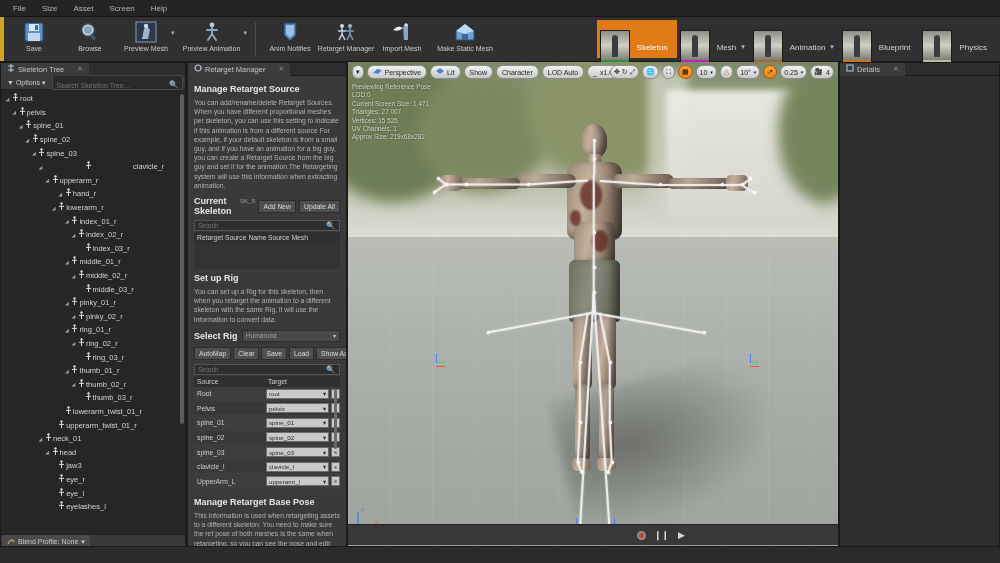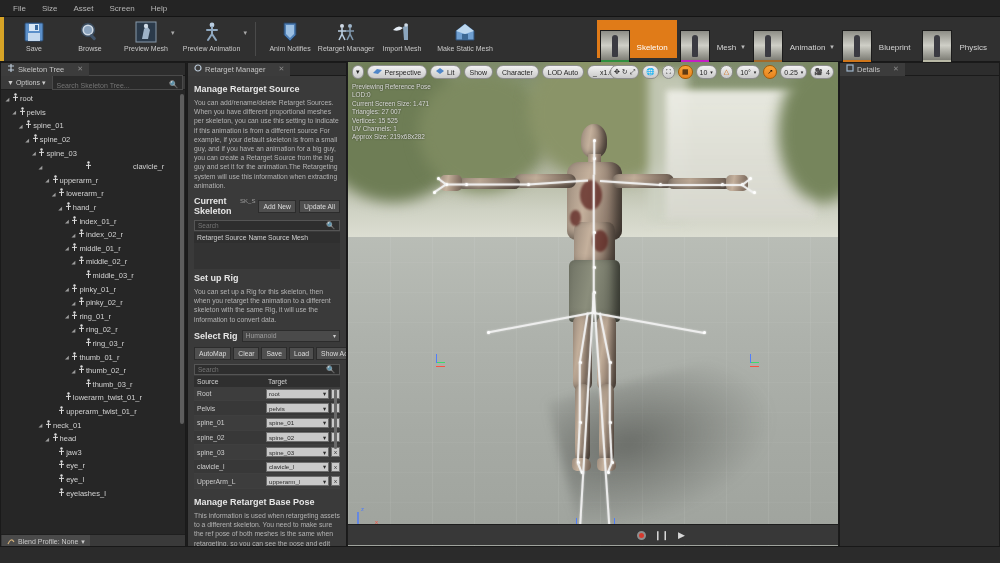--- a/index.html
+++ b/index.html
@@ -430,55 +430,64 @@
           </div>
           <div class="bone" style="padding-left: 42.6px;">
             <span class="arr">◢</span>
             <span class="bico"><svg width="7" height="9" viewBox="0 0 7 9">
                 <circle cx="3.5" cy="1.4" r="1.2" fill="#dcdcdc"></circle>
                 <path d="M3.5 2.6 L3.5 8" stroke="#dcdcdc" stroke-width="1"></path>
                 <path d="M1 4.4 L6 4.4" stroke="#dcdcdc" stroke-width="1"></path>
               </svg></span>
             <span>upperarm_r</span>
           </div>
+          <div class="bone" style="padding-left: 55.8px;">
+            <span class="arr">◢</span>
+            <span class="bico"><svg width="7" height="9" viewBox="0 0 7 9">
+                <circle cx="3.5" cy="1.4" r="1.2" fill="#dcdcdc"></circle>
+                <path d="M3.5 2.6 L3.5 8" stroke="#dcdcdc" stroke-width="1"></path>
+                <path d="M1 4.4 L6 4.4" stroke="#dcdcdc" stroke-width="1"></path>
+              </svg></span>
+            <span>hand_r</span>
+          </div>
           <div class="bone" style="padding-left: 49.2px;">
             <span class="arr">◢</span>
             <span class="bico"><svg width="7" height="9" viewBox="0 0 7 9">
                 <circle cx="3.5" cy="1.4" r="1.2" fill="#dcdcdc"></circle>
                 <path d="M3.5 2.6 L3.5 8" stroke="#dcdcdc" stroke-width="1"></path>
                 <path d="M1 4.4 L6 4.4" stroke="#dcdcdc" stroke-width="1"></path>
               </svg></span>
             <span>lowerarm_r</span>
           </div>
-          <div class="bone" style="padding-left: 55.8px;">
-            <span class="arr">◢</span>
-            <span class="bico"><svg width="7" height="9" viewBox="0 0 7 9">
-                <circle cx="3.5" cy="1.4" r="1.2" fill="#dcdcdc"></circle>
-                <path d="M3.5 2.6 L3.5 8" stroke="#dcdcdc" stroke-width="1"></path>
-                <path d="M1 4.4 L6 4.4" stroke="#dcdcdc" stroke-width="1"></path>
-              </svg></span>
-            <span>hand_r</span>
-          </div>
           <div class="bone" style="padding-left: 62.4px;">
             <span class="arr">◢</span>
             <span class="bico"><svg width="7" height="9" viewBox="0 0 7 9">
                 <circle cx="3.5" cy="1.4" r="1.2" fill="#dcdcdc"></circle>
                 <path d="M3.5 2.6 L3.5 8" stroke="#dcdcdc" stroke-width="1"></path>
                 <path d="M1 4.4 L6 4.4" stroke="#dcdcdc" stroke-width="1"></path>
               </svg></span>
             <span>index_01_r</span>
           </div>
           <div class="bone" style="padding-left: 69px;">
             <span class="arr">◢</span>
             <span class="bico"><svg width="7" height="9" viewBox="0 0 7 9">
                 <circle cx="3.5" cy="1.4" r="1.2" fill="#dcdcdc"></circle>
                 <path d="M3.5 2.6 L3.5 8" stroke="#dcdcdc" stroke-width="1"></path>
                 <path d="M1 4.4 L6 4.4" stroke="#dcdcdc" stroke-width="1"></path>
               </svg></span>
             <span>index_02_r</span>
+          </div>
+          <div class="bone" style="padding-left: 75.6px;">
+            <span class="arr"></span>
+            <span class="bico"><svg width="7" height="9" viewBox="0 0 7 9">
+                <circle cx="3.5" cy="1.4" r="1.2" fill="#dcdcdc"></circle>
+                <path d="M3.5 2.6 L3.5 8" stroke="#dcdcdc" stroke-width="1"></path>
+                <path d="M1 4.4 L6 4.4" stroke="#dcdcdc" stroke-width="1"></path>
+              </svg></span>
+            <span>index_03_r</span>
           </div>
           <div class="bone" style="padding-left: 62.4px;">
             <span class="arr">◢</span>
             <span class="bico"><svg width="7" height="9" viewBox="0 0 7 9">
                 <circle cx="3.5" cy="1.4" r="1.2" fill="#dcdcdc"></circle>
                 <path d="M3.5 2.6 L3.5 8" stroke="#dcdcdc" stroke-width="1"></path>
                 <path d="M1 4.4 L6 4.4" stroke="#dcdcdc" stroke-width="1"></path>
               </svg></span>
             <span>middle_01_r</span>
           </div>

